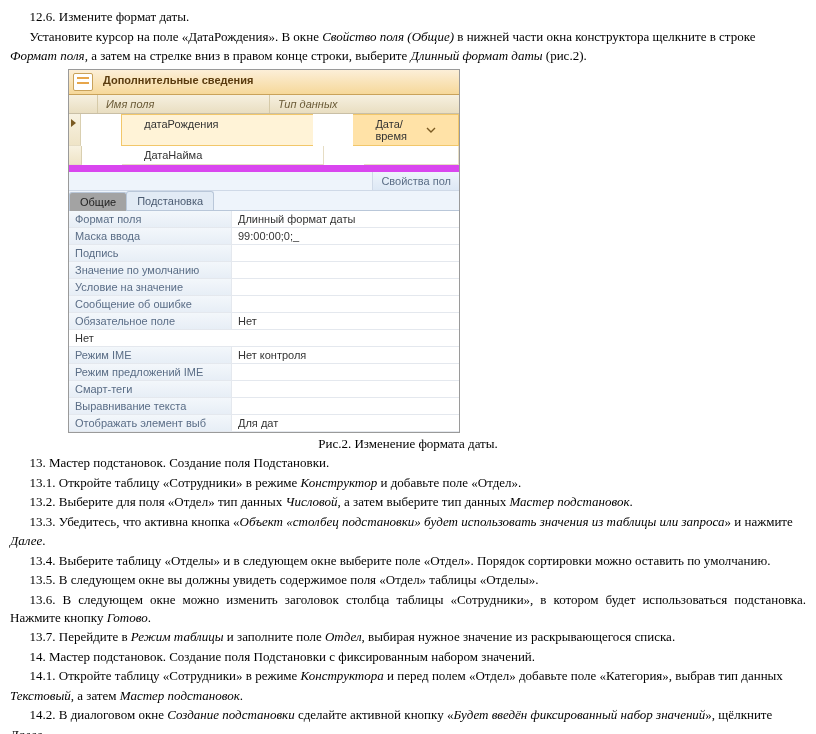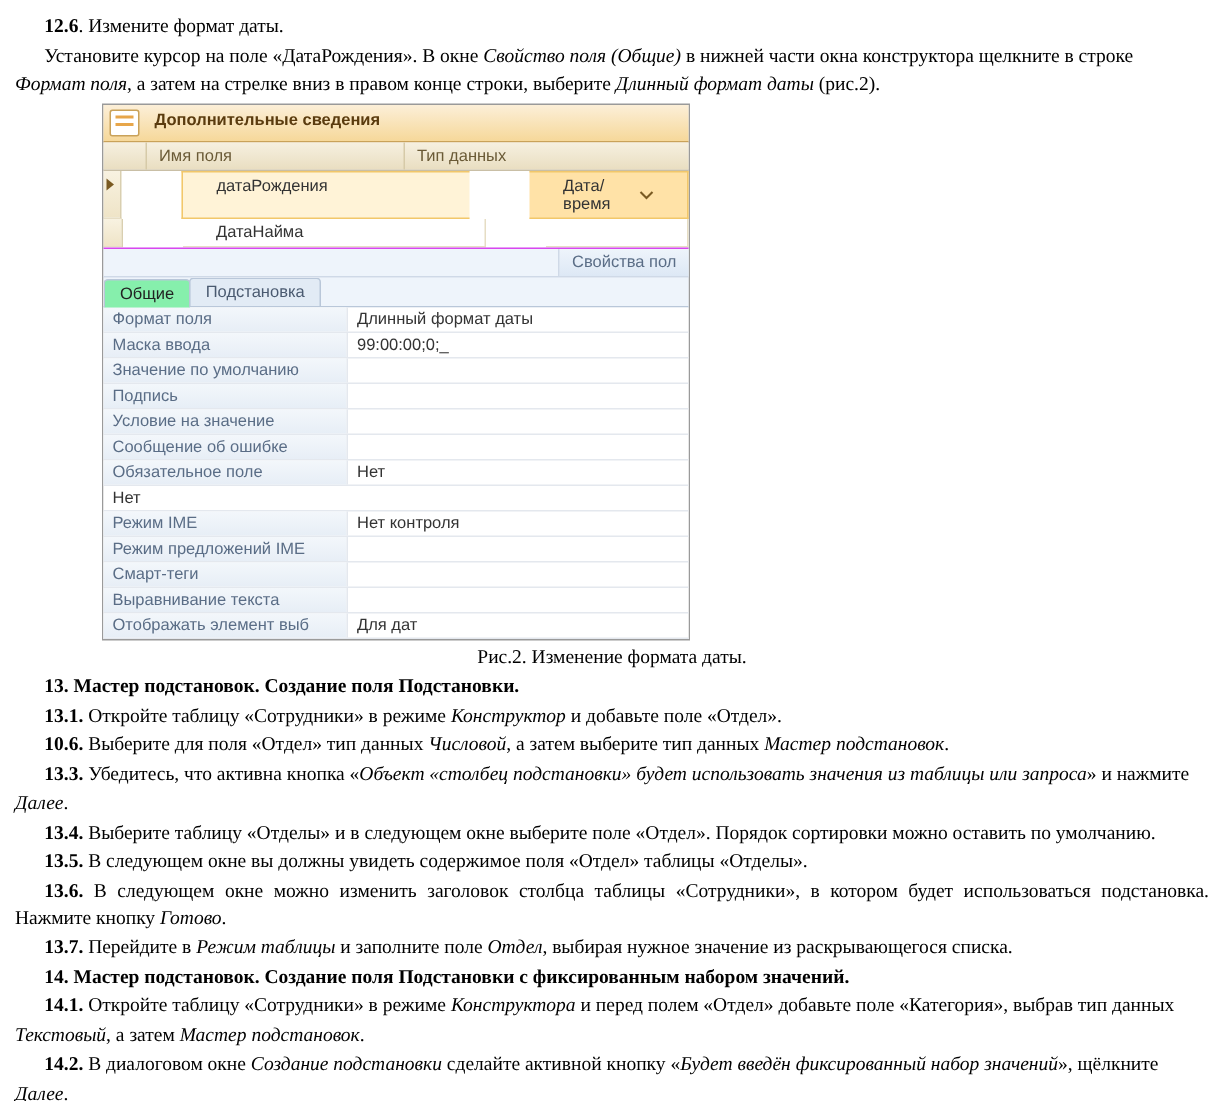--- a/index.html
+++ b/index.html
@@ -1,54 +1,54 @@
 <!DOCTYPE html>
 <html><head>
 <meta charset="utf-8">
 <style>
   body { margin: 0; font-family: "Times New Roman", serif; font-size: 13px; color:#000; background:#fff; width:816px; }
   .doc { padding: 6px 10px 12px 10px; }
   p { margin: 2px 0; line-height: 1.35; text-align: justify; }
   .caption { text-align: center; }
   .indent { text-indent: 1.5em; }
-  .bold { font-weight: bold; }
+  .bold { font-weight: normal; }
   .italic { font-style: italic; }
 
   
   .shot { margin: 4px 0 2px 58px; width: 390px; border:1px solid #9a9a9a; font-family: Tahoma, Arial, sans-serif; font-size: 11px; color:#333; }
   .shot-top { display:flex; align-items:flex-start; background: linear-gradient(#fcefd8,#f6d89a); border-bottom:1px solid #c9a25a; }
   .shot-top .shape { width:18px; height:16px; margin:3px 4px; background:#fff; border:1px solid #c9a25a; border-radius:2px; position:relative; }
   .shot-top .shape::before, .shot-top .shape::after { content:""; position:absolute; left:3px; right:3px; height:2px; background:#e7a64a; }
   .shot-top .shape::before { top:3px; }
   .shot-top .shape::after { top:8px; }
   .shot-top span { padding:4px 6px; font-weight:bold; color:#5a3b0e; }
 
-  .grid-head { display:flex; background:linear-gradient(#f6f0e0,#e9dec1); border-bottom:1px solid #c9bfa6; }
+  .grid-head { display:flex; background:linear-gradient(#f6f0e0,#e9dec1); border-bottom:1px solid #c9bfa6;font-style:italic; }
   .grid-head .gh { padding:3px 8px; color:#6a5a36; }
   .gh-sel { width:12px; border-right:1px solid #d6caa8; }
   .gh-a { width:155px; border-right:1px solid #d6caa8; }
   .gh-b { flex:1; }
 
   .grid-row { display:flex; align-items:stretch; }
   .grid-row .sel { width:12px; background:linear-gradient(#f8f2e1,#efe4c7); border-right:1px solid #d9cfb0; border-bottom:1px solid #e6ddc4; position:relative; }
   .sel .tri { position:absolute; left:2px; top:5px; width:0; height:0; border-top:4px solid transparent; border-bottom:4px solid transparent; border-left:5px solid #7a5a22; }
   .grid-row .cell { padding:3px 22px; border-right:1px solid #e6ddc4; border-bottom:1px solid #e6ddc4; background:#fff;margin-left:40px; }
   .cell-a { width:157px; }
   .cell-b { flex:1; display:flex; align-items:center;gap:17px; }
   .row-active .cell-a { background:#fff3d7; border:1px solid #f2c76a; border-right:none; }
   .row-active .cell-b { background:#ffe2a7; border:1px solid #f2c76a; border-left:none; }
   .chev { margin-left:auto; width:12px; height:12px; display:flex; align-items:center; justify-content:center; }
   .chev svg { width:10px; height:10px; }
 
-  .gap { height:18px; background:#eef4fb; border-top:1px solid #d946ef; border-bottom:1px solid #cfd9e7; position:relative; }
+  .gap { height:18px; background:#eef4fb; border-top:7px solid #d946ef; border-bottom:1px solid #cfd9e7; position:relative; }
   .gap .pill { position:absolute; right:0; top:0; bottom:0; display:flex; align-items:center; padding:0 8px; background:linear-gradient(#eef4fb,#dde8f5); color:#5a6d86; border-left:1px solid #cfd9e7; }
 
   .tabs { display:flex; background:#eef4fb; border-bottom:1px solid #b9c7d9; }
   .tabs .tab { padding:3px 10px; border:1px solid #b9c7d9; border-bottom:none; margin-right:-1px; color:#4a5a70; background:#e2ebf5; border-radius:3px 3px 0 0; }
-  .tabs .tab.active { background:#86efac; color:#222; position:relative; top:1px; }
+  .tabs .tab.active { background:#a3a3a3; color:#222; position:relative; top:1px; }
 
   .props { background:#fff; }
   .prow { display:flex; border-bottom:1px solid #e4e8ee; }
   .plabel { width:150px; padding:2px 6px; background:linear-gradient(#f3f7fb,#e7eef6); color:#5a6d86; border-right:1px solid #e4e8ee; }
   .pval { flex:1; padding:2px 6px; color:#333; }
 </style>
 </head>
 <body>
 
 <div class="doc">
@@ -97,25 +97,25 @@
     <div class="props">
       <div class="prow">
           <div class="plabel">Формат поля</div>
           <div class="pval">Длинный формат даты</div>
         </div>
       <div class="prow">
           <div class="plabel">Маска ввода</div>
           <div class="pval">99:00:00;0;_</div>
         </div>
       <div class="prow">
-          <div class="plabel">Значение по умолчанию</div>
+          <div class="plabel">Подпись</div>
           <div class="pval"></div>
         </div>
       <div class="prow">
-          <div class="plabel">Подпись</div>
+          <div class="plabel">Значение по умолчанию</div>
           <div class="pval"></div>
         </div>
       <div class="prow">
           <div class="plabel">Условие на значение</div>
           <div class="pval"></div>
         </div>
       <div class="prow">
           <div class="plabel">Сообщение об ошибке</div>
           <div class="pval"></div>
         </div>
@@ -145,21 +145,21 @@
           <div class="plabel">Отображать элемент выб</div>
           <div class="pval">Для дат</div>
         </div>
     </div>
   </div>
 
   <p class="caption">Рис.2. Изменение формата даты.</p>
 
   <p class="indent bold">13. Мастер подстановок. Создание поля Подстановки.</p>
   <p class="indent"><span class="bold">13.1.</span><span> Откройте таблицу «Сотрудники» в режиме </span><span class="italic">Конструктор</span><span> и добавьте поле «Отдел».</span></p>
-  <p class="indent"><span class="bold">10.6.</span><span> Выберите для поля «Отдел» тип данных </span><span class="italic">Числовой</span><span>, а затем выберите тип данных </span><span class="italic">Мастер подстановок</span><span>.</span></p>
+  <p class="indent"><span class="bold">13.2.</span><span> Выберите для поля «Отдел» тип данных </span><span class="italic">Числовой</span><span>, а затем выберите тип данных </span><span class="italic">Мастер подстановок</span><span>.</span></p>
   <p class="indent"><span class="bold">13.3.</span><span> Убедитесь, что активна кнопка «</span><span class="italic">Объект «столбец подстановки» будет использовать значения из таблицы или запроса</span><span>» и нажмите </span></p>
   <p><span class="italic">Далее</span><span>.</span></p>
   <p class="indent"><span class="bold">13.4.</span><span> Выберите таблицу «Отделы» и в следующем окне выберите поле «Отдел». Порядок сортировки можно оставить по умолчанию.</span></p>
   <p class="indent"><span class="bold">13.5.</span><span> В следующем окне вы должны увидеть содержимое поля «Отдел» таблицы «Отделы».</span></p>
   <p class="indent"><span class="bold">13.6.</span><span> В следующем окне можно изменить заголовок столбца таблицы «Сотрудники», в котором будет использоваться подстановка. Нажмите кнопку </span><span class="italic">Готово</span><span>.</span></p>
   <p class="indent"><span class="bold">13.7.</span><span> Перейдите в </span><span class="italic">Режим таблицы</span><span> и заполните поле </span><span class="italic">Отдел</span><span>, выбирая нужное значение из раскрывающегося списка.</span></p>
 
   <p class="indent bold">14. Мастер подстановок. Создание поля Подстановки с фиксированным набором значений.</p>
   <p class="indent"><span class="bold">14.1.</span><span> Откройте таблицу «Сотрудники» в режиме </span><span class="italic">Конструктора</span><span> и перед полем «Отдел» добавьте поле «Категория», выбрав тип данных </span></p>
   <p><span class="italic">Текстовый</span><span>, а затем </span><span class="italic">Мастер подстановок</span><span>.</span></p>

